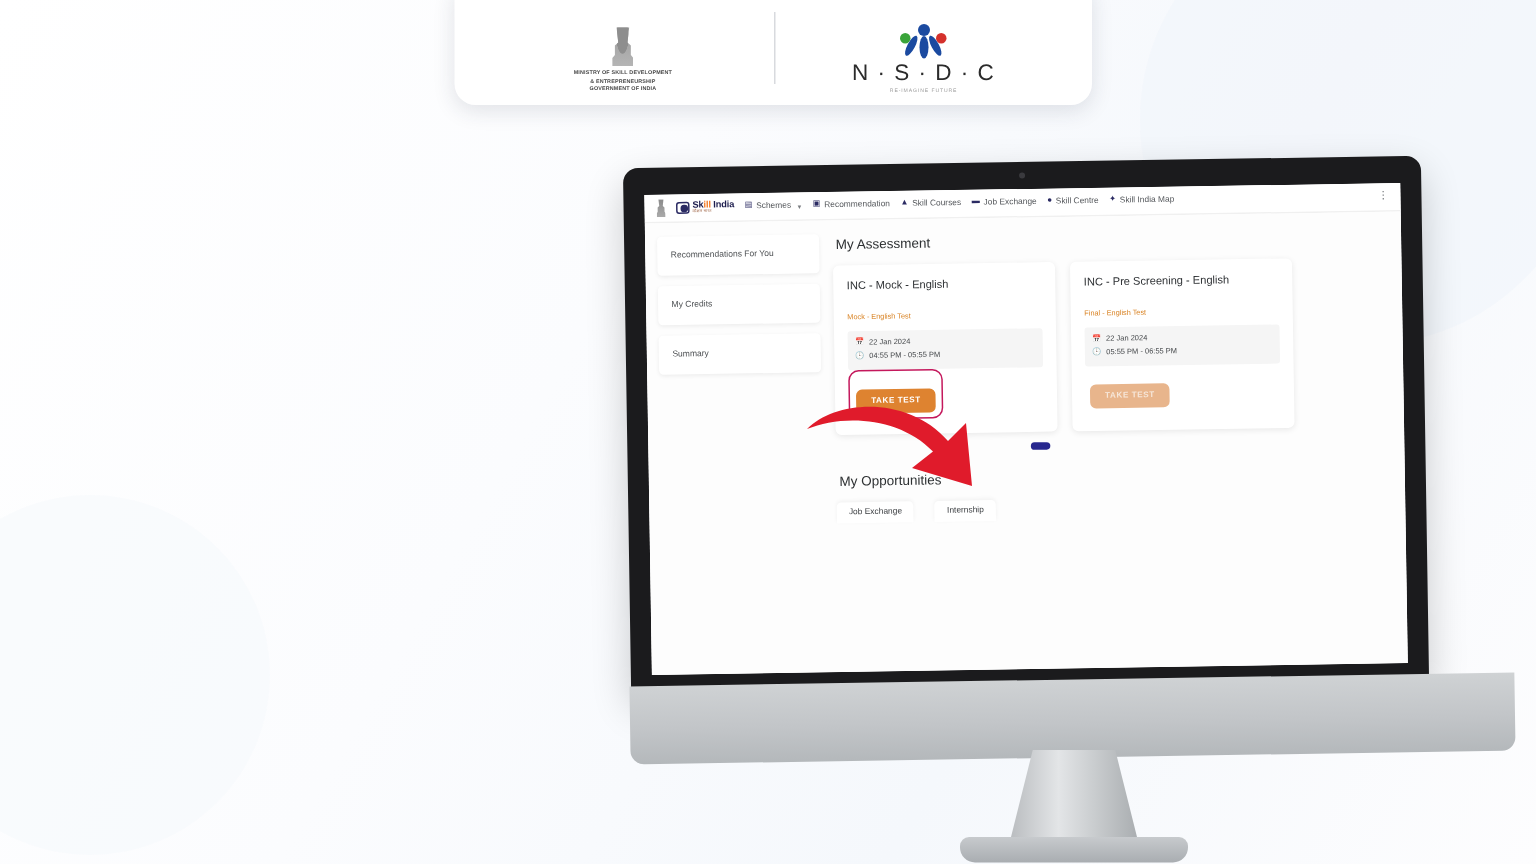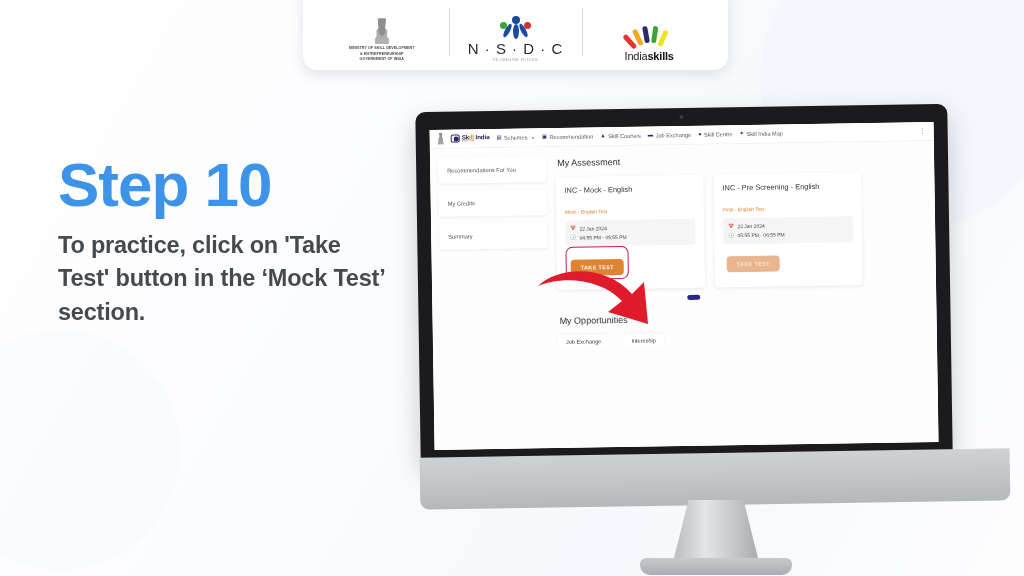--- a/index.html
+++ b/index.html
@@ -253,37 +253,23 @@
         <span class="nsdc-arm-r"></span>
         <span class="nsdc-head-g"></span>
         <span class="nsdc-head-r"></span>
         <span class="nsdc-body"></span>
         <span class="nsdc-head-c"></span>
       </div>
       <div class="nsdc-word">N · S · D · C</div>
       <div class="nsdc-tag">RE-IMAGINE FUTURE</div>
     </div>
 
-    <div class="logo-cell">
-      <div class="iskills-mark">
-        <i style="left:2px;  top:7px;  background:#e8332a; transform:rotate(-42deg);"></i>
-        <i style="left:8px;  top:4px;  background:#f5a623; transform:rotate(-26deg);"></i>
-        <i style="left:14px; top:2px;  background:#2b2b63; transform:rotate(-10deg);"></i>
-        <i style="left:20px; top:2px;  background:#3aa43a; transform:rotate(8deg);"></i>
-        <i style="left:26px; top:5px;  background:#f2e21e; transform:rotate(24deg);"></i>
-      </div>
-      <div class="is-word"><span>India</span><b>skills</b></div>
-    </div>
 
   </div>
 
-  <div id="copy">
-    <div id="step-title">Step 10</div>
-    <div id="step-body">To practice, click on 'Take Test' button in the ‘Mock Test’ section.</div>
-  </div>
 
   <div id="monitor">
     <div id="bezel">
       <div id="webcam"></div>
       <div id="screen">
 
         <div id="app">
 
           <div id="navbar">
             <div class="nav-emblem"></div>

